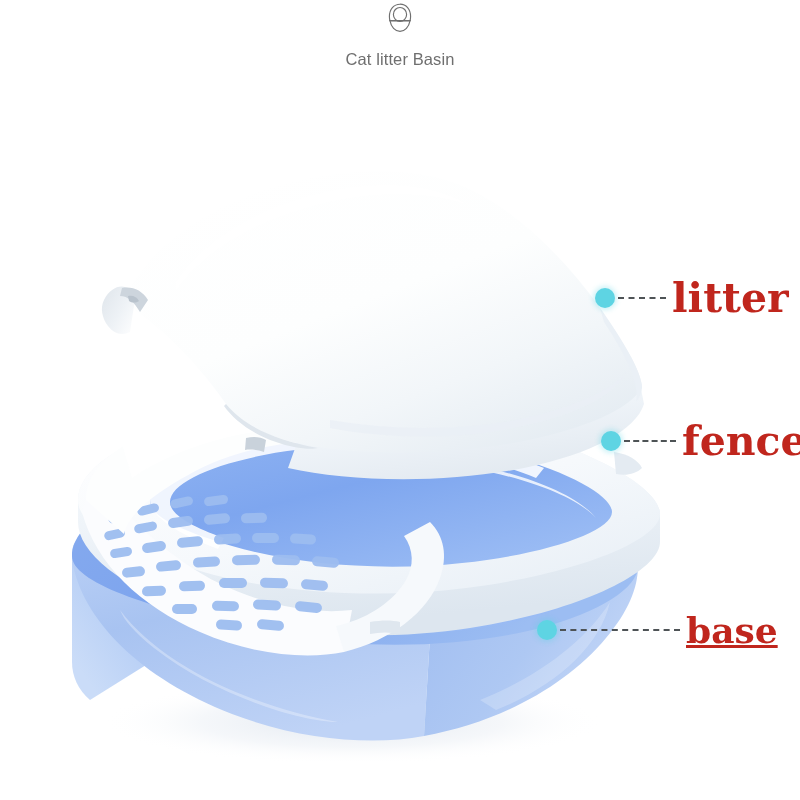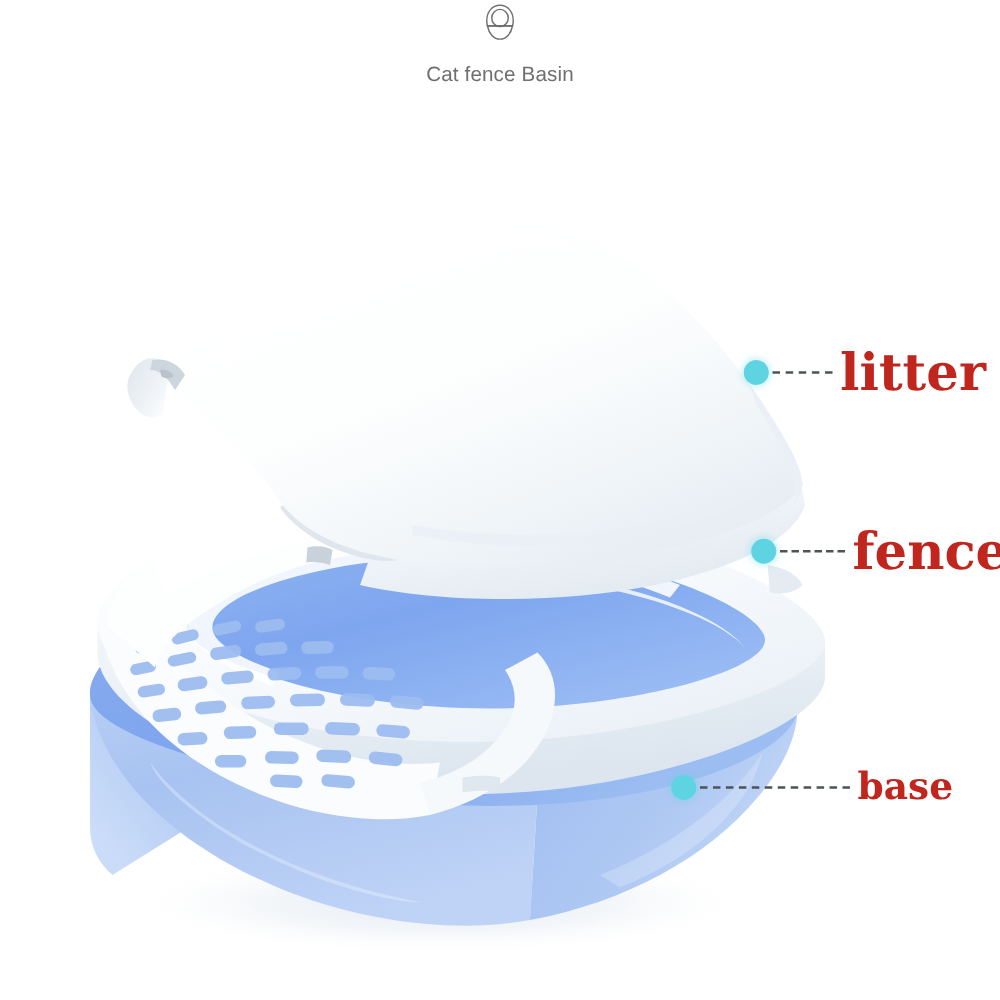--- a/index.html
+++ b/index.html
@@ -80,21 +80,21 @@
   #callout-cover { left: 595px; top: 283px; }
   #callout-cover .callout-line { width: 48px; }
   #callout-cover .callout-label { font-size: 41px; }
 
   #callout-fence { left: 601px; top: 426px; }
   #callout-fence .callout-line { width: 52px; }
   #callout-fence .callout-label { font-size: 41px; }
 
   #callout-base { left: 537px; top: 615px; }
   #callout-base .callout-line { width: 120px; }
-  #callout-base .callout-label { font-size: 30px; }
+  #callout-base .callout-label { font-size: 36px; text-decoration: underline; }
 </style>
 </head>
 <body>
 
 <div id="header">
   <span id="basin-icon">
     <svg width="34" height="34" viewBox="0 0 34 34" aria-hidden="true">
 
       <path d="M17 2.2
                C 10.8 2.2 6.4 7.4 6.4 14.6
@@ -105,21 +105,21 @@
 
       <path d="M6.95 18.6
                C 8.1 24.9 12.1 29.3 17 29.3
                C 21.9 29.3 25.9 24.9 27.05 18.6 Z" fill="none" stroke="#6f6f6f" stroke-width="1.15"></path>
 
       <line x1="6.6" y1="18.6" x2="27.4" y2="18.6" stroke="#6f6f6f" stroke-width="1.15"></line>
 
       <ellipse cx="17" cy="12.4" rx="6.6" ry="6.9" fill="none" stroke="#6f6f6f" stroke-width="1.15"></ellipse>
     </svg>
   </span>
-  <span id="header-title">Cat fence Basin</span>
+  <span id="header-title">Cat litter Basin</span>
 </div>
 
 <svg id="product-illustration" viewBox="0 0 800 800">
   <defs>
 
     <linearGradient id="gCoverTop" x1="0.18" y1="0.05" x2="0.82" y2="0.95">
       <stop offset="0%" stop-color="#ffffff"></stop>
       <stop offset="45%" stop-color="#fdfefe"></stop>
       <stop offset="75%" stop-color="#f2f6f9"></stop>
       <stop offset="100%" stop-color="#e6edf3"></stop>

